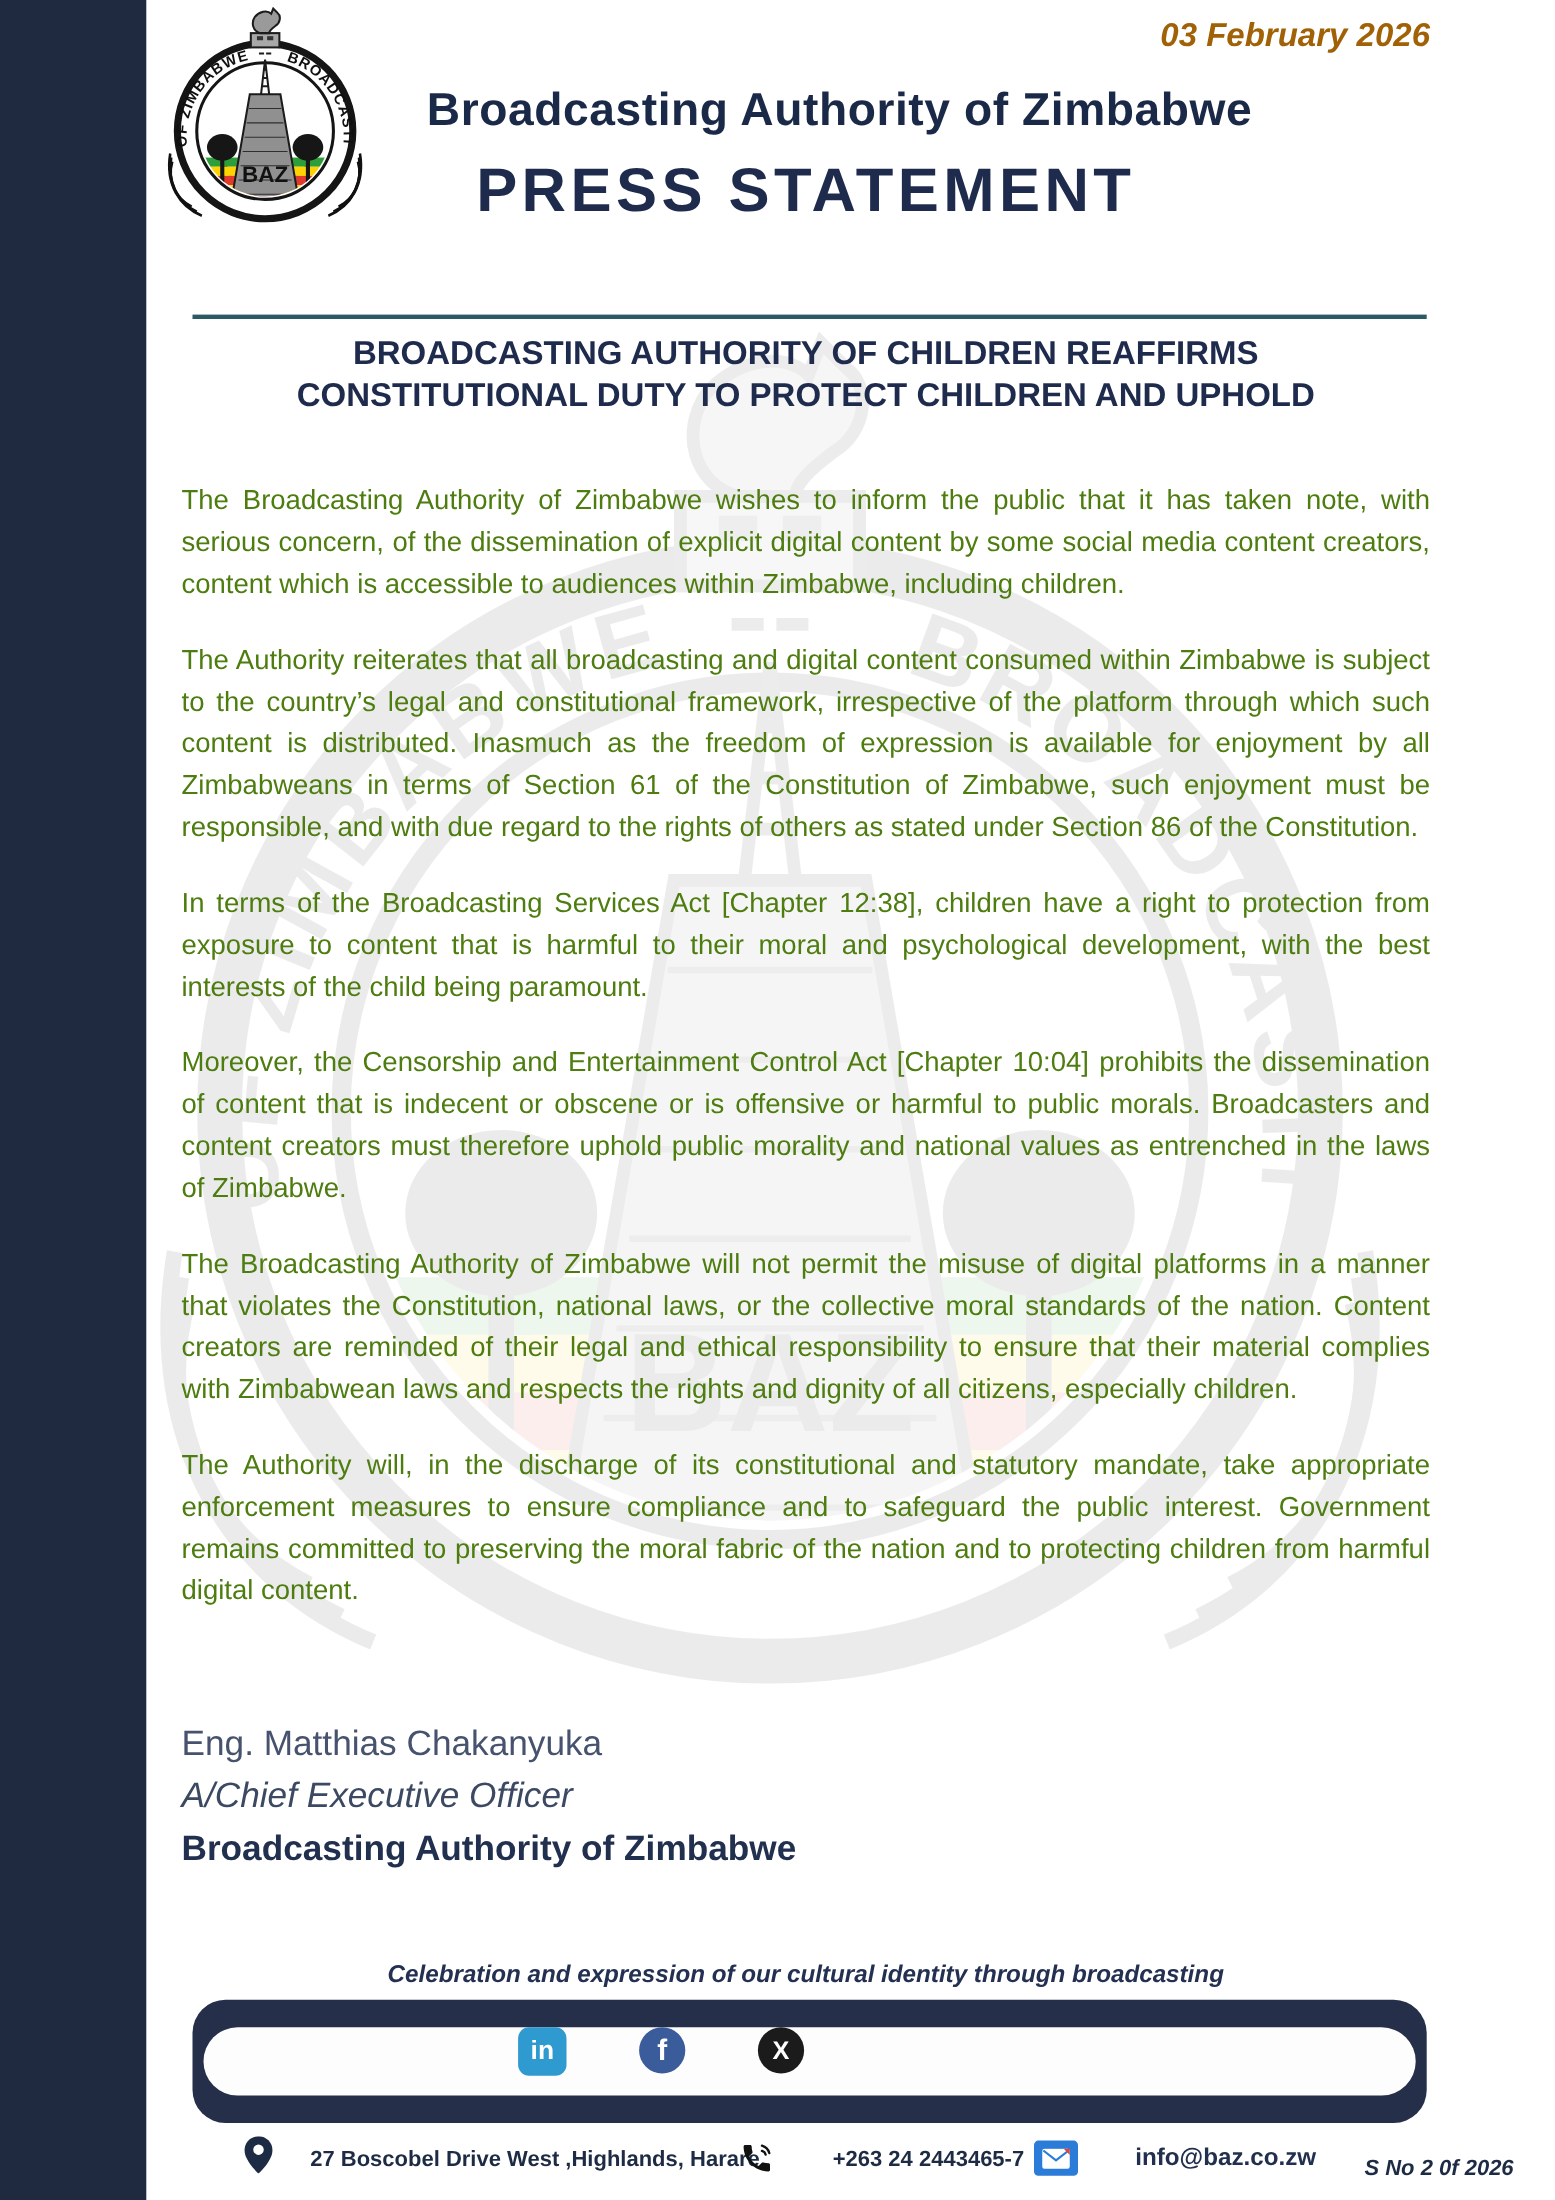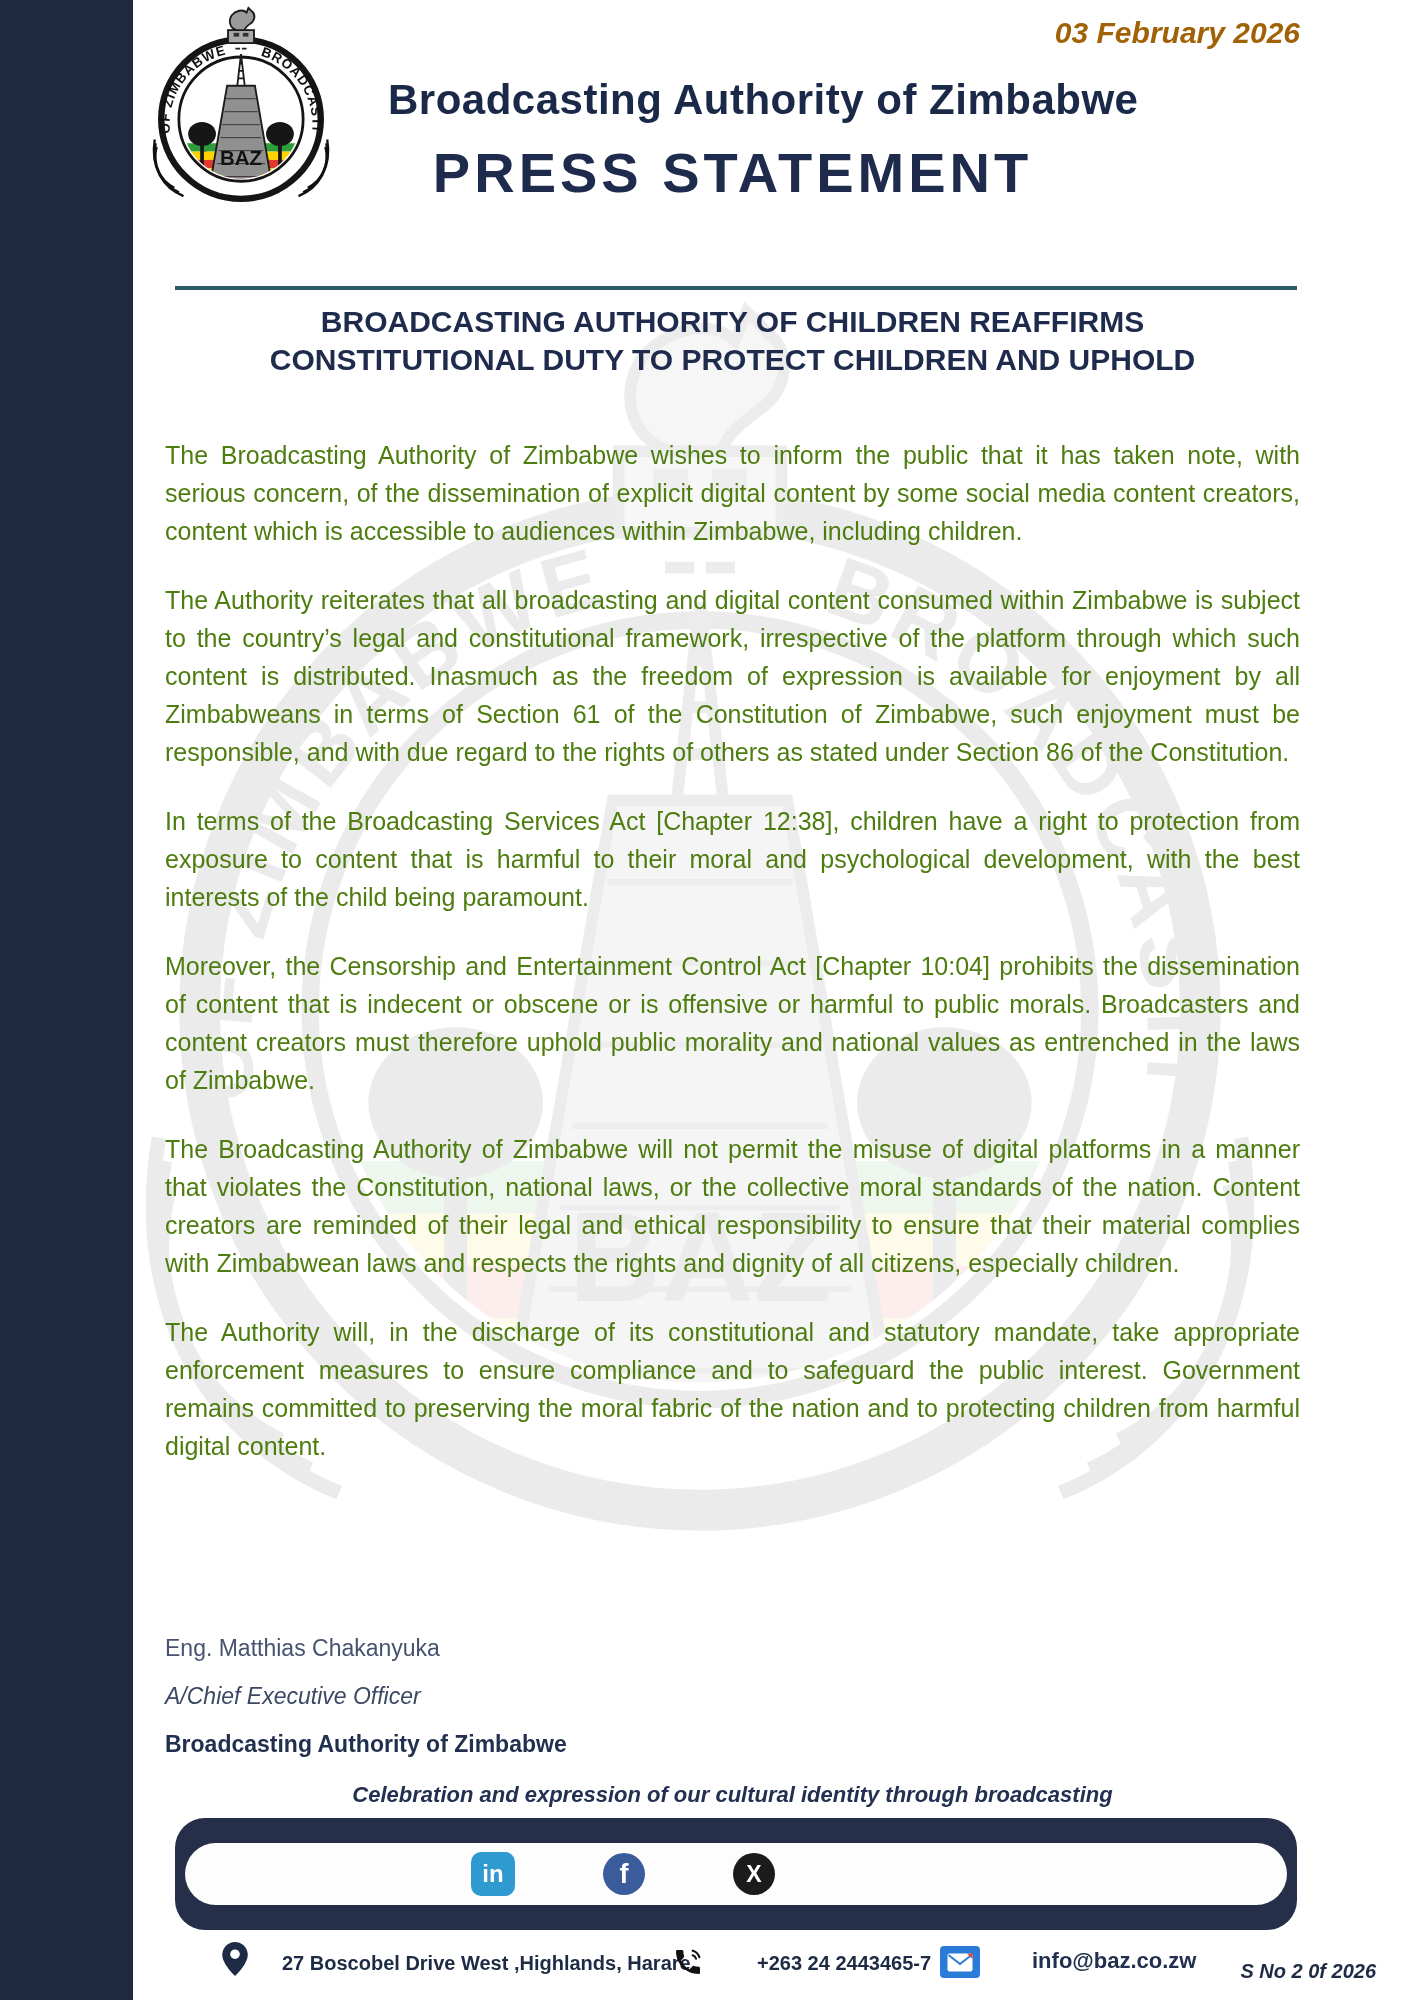--- a/index.html
+++ b/index.html
@@ -14,31 +14,31 @@
   .logo { position:absolute; left:148px; top:6px; width:186px; height:204px; }
   .org-title { position:absolute; left:388px; top:76px; font-size:42px; font-weight:bold; color:#1b2948; letter-spacing:0.5px; }
   .press-title { position:absolute; left:165px; top:140px; width:1135px; text-align:center;
     font-size:56px; font-weight:bold; color:#1e2b4d; letter-spacing:4px; }
   .divider { position:absolute; left:175px; top:286px; width:1122px; height:4px; background:#2c5a62; }
   .headline { position:absolute; left:165px; top:303px; width:1135px; text-align:center;
     font-size:30px; font-weight:bold; color:#1e2b4d; line-height:38px; }
   .body-text { position:absolute; left:165px; top:436px; width:1135px; color:#4d7c0f;
     font-size:25px; font-weight:normal; line-height:38px; text-align:justify; }
   .body-text p { margin:0 0 31px 0; }
-  .signature { position:absolute; left:165px; top:1624px; font-size:23px; line-height:48px; }
+  .signature { position:absolute; left:165px; top:1560px; font-size:32px; line-height:48px; }
   .sig-name { color:#47536e; font-weight:normal; }
   .sig-title { color:#3c4963; font-style:italic; }
   .sig-org { color:#22304f; font-weight:bold; }
   .tagline { position:absolute; left:165px; top:1782px; width:1135px; text-align:center;
     font-style:italic; font-weight:bold; font-size:22px; color:#233052; }
   .social-outer { position:absolute; left:175px; top:1818px; width:1122px; height:112px;
     background:#252f4a; border-radius:30px; }
   .social-inner { position:absolute; left:10px; top:25px; width:1102px; height:62px;
-    background:#fdfdfd; border-radius:31px; display:flex; align-items:center;
-    padding-left:286px; gap:88px; box-sizing:border-box; }
+    background:#fdfdfd; border-radius:31px; display:flex; align-items:flex-start;
+    padding-left:286px; gap:66px; box-sizing:border-box; }
   .s-icon { display:flex; align-items:center; justify-content:center; color:#fff; font-weight:bold; cursor:pointer; }
   .s-linkedin { width:44px; height:44px; background:#2E9AD0; border-radius:10px; font-size:24px; }
   .s-facebook { width:42px; height:42px; background:#3A5C9B; border-radius:50%; font-size:27px; }
   .s-x { width:42px; height:42px; background:#1b1b1b; border-radius:50%; font-size:23px; }
   .f-abs { position:absolute; }
   .f-text { font-size:20px; font-weight:bold; color:#1d2b45; }
   .f-email { font-size:22px; font-weight:bold; color:#22304f; }
   .email-box { width:40px; height:32px; background:#2b7cd9; border-radius:4px;
     display:flex; align-items:center; justify-content:center; }
   .serial { position:absolute; right:38px; top:1960px; font-size:20px; font-weight:bold;

